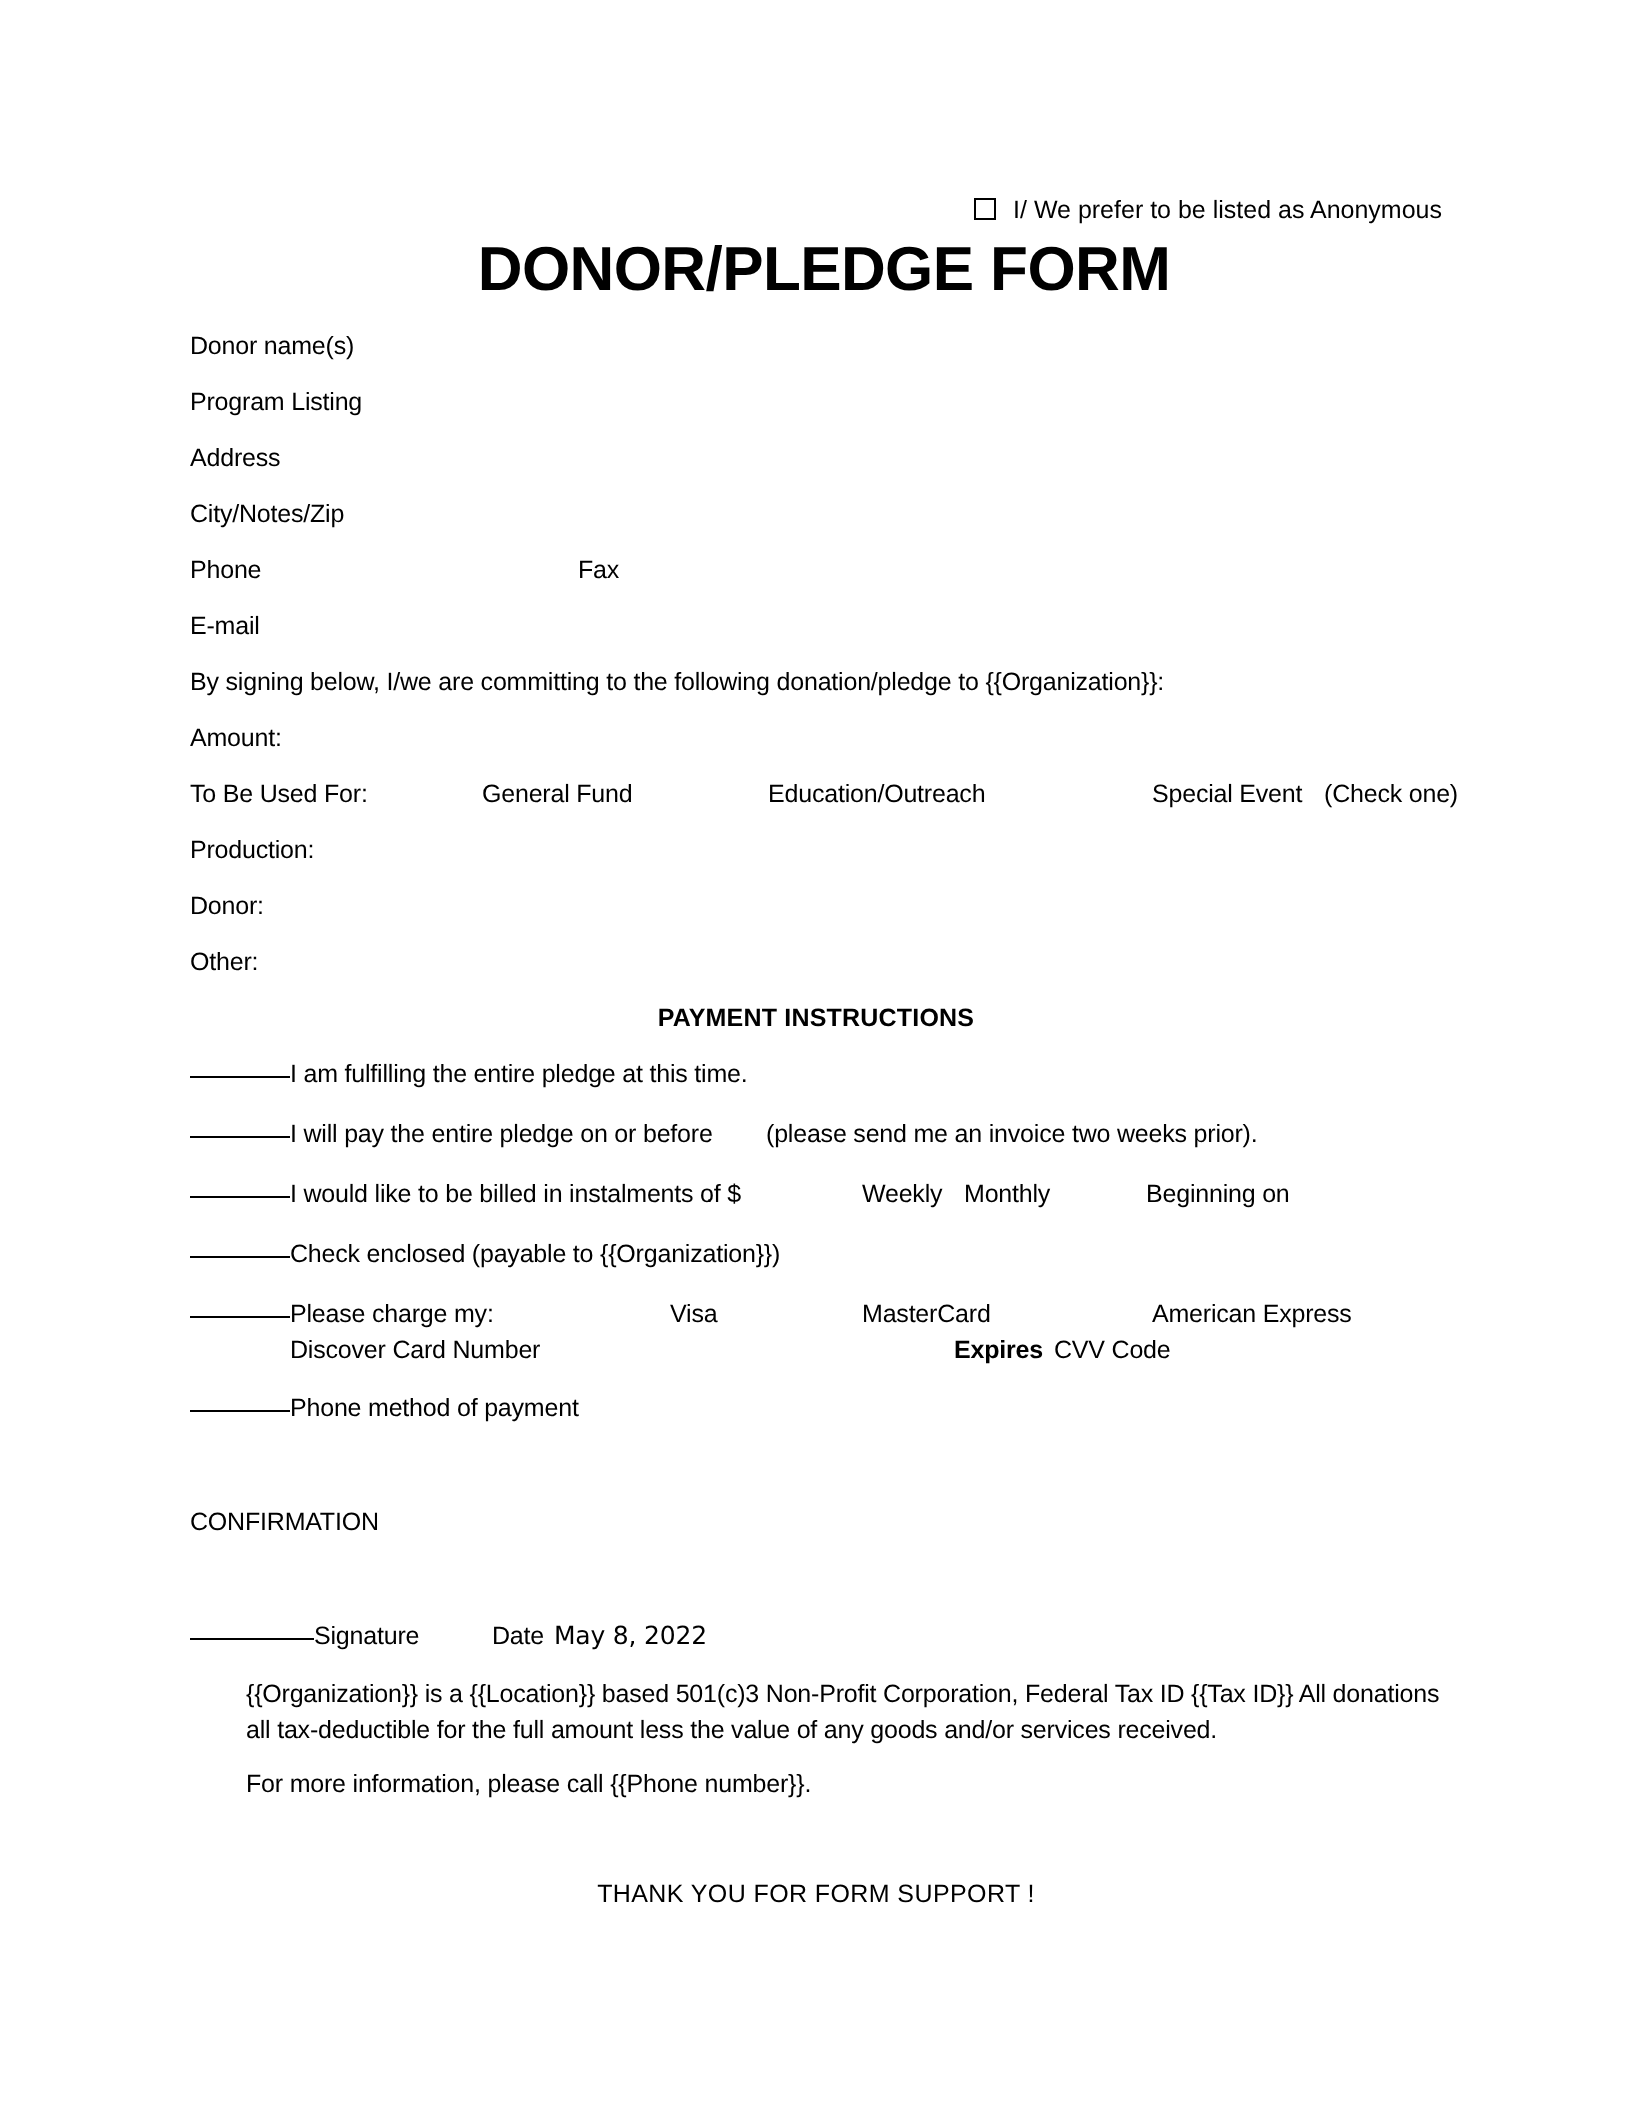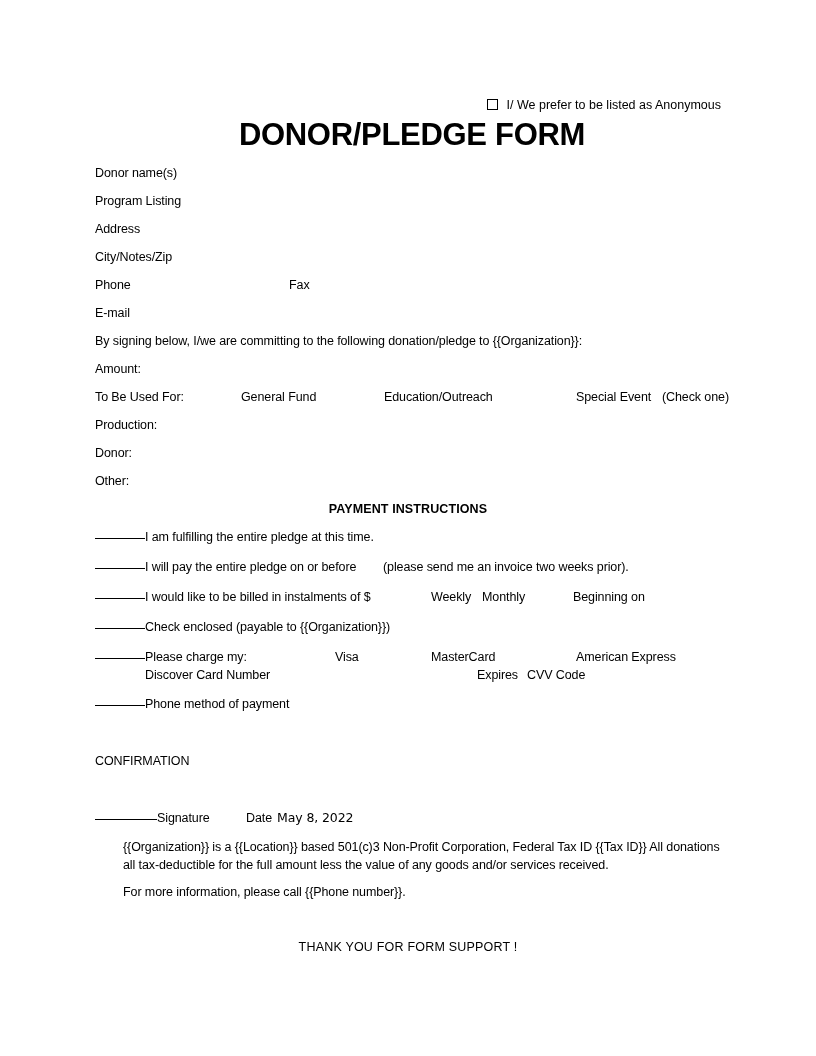--- a/index.html
+++ b/index.html
@@ -201,21 +201,21 @@
 
   <div class="row" style="top:649px;">
     <span class="col" style="left:0;"><span class="blank blank-pay"></span><span>Please charge my:</span></span>
     <span class="col" style="left:240px;">Visa</span>
     <span class="col" style="left:336px;">MasterCard</span>
     <span class="col" style="left:481px;">American Express</span>
   </div>
 
   <div class="row" style="top:667px;">
     <span class="col" style="left:50px;">Discover Card Number</span>
-    <span class="col" style="left:382px;">Expires</span>
+    <span class="col" style="left:382px;font-weight:bold;">Expires</span>
     <span class="col" style="left:432px;">CVV Code</span>
   </div>
 
   <div class="row" style="top:696px;">
     <span class="col" style="left:0;"><span class="blank blank-pay"></span><span>Phone method of payment</span></span>
   </div>
 
   <div class="row" style="top:753px;">
     <span class="col" style="left:0;">CONFIRMATION</span>
   </div>

